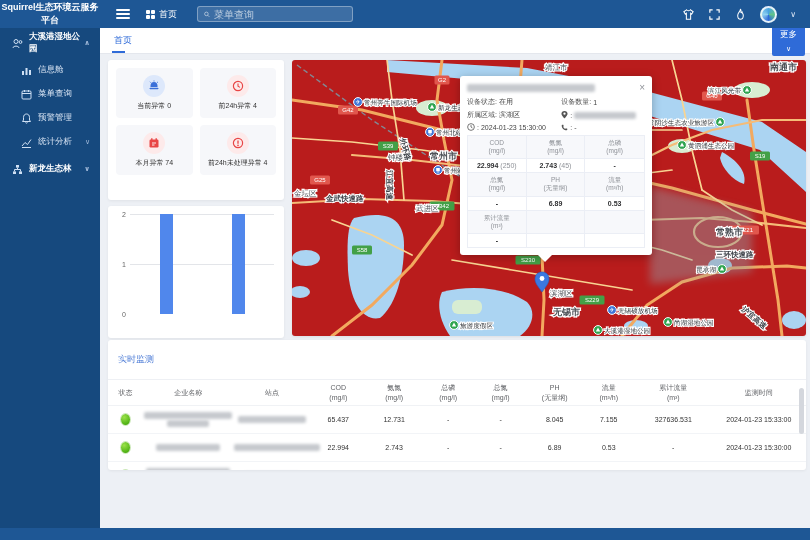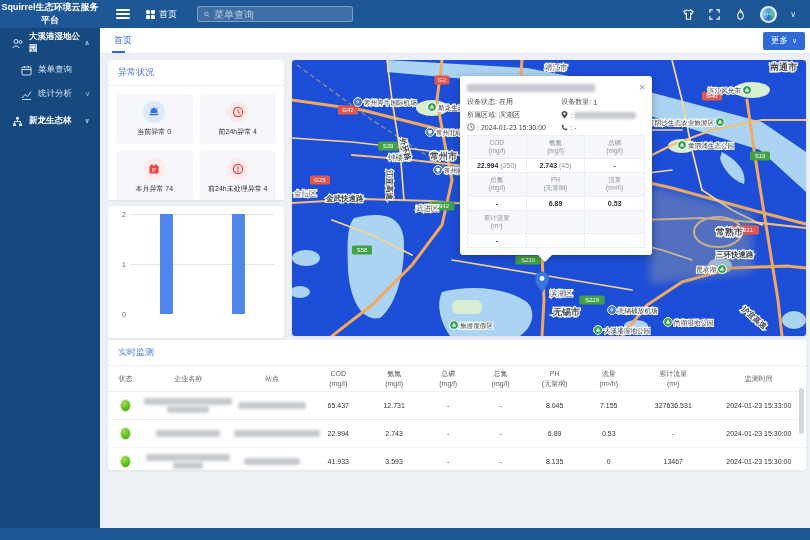--- a/index.html
+++ b/index.html
@@ -34,21 +34,21 @@
   .side-item.child { padding-left:21px; }
   .side-item svg { flex:0 0 11px; margin-right:6px; }
   .side-item .chev { margin-left:auto; margin-right:10px; font-size:7px; color:#9fb8d8; }
 
   
   .tabbar { position:absolute; left:100px; top:28px; right:0; height:26px; background:#fff;
             border-bottom:1px solid #e4e7ed; display:flex; align-items:center; z-index:10; }
   .tab { margin-left:14px; font-size:9px; color:#2f6bd8; height:100%; display:flex; align-items:center; position:relative; cursor:pointer; }
   .tab .bar { position:absolute; left:-2px; right:-2px; bottom:0; height:2px; background:#2f6bd8; }
   .more-btn { margin-left:auto; margin-right:5px; background:#2f6bd8; color:#fff; font-size:8.5px;
-              padding:3px 8px; border-radius:2px; cursor:pointer; display:flex; gap:4px; align-items:center; }
+              padding:3px 8px; border-radius:2px; cursor:pointer; display:flex; gap:4px; align-items:center;flex-direction:column; }
 
   
   .content { position:absolute; left:100px; top:54px; right:0; bottom:12px; background:#edf0f5; }
   .panel { position:absolute; background:#fff; border-radius:3px; box-shadow:0 1px 3px rgba(0,0,0,.06); overflow:hidden; }
   .panel-title { font-size:9px; color:#4d7cd6; padding:6px 10px; border-bottom:1px solid #eef0f4; }
 
   
   .p-abnormal { left:8px; top:6px; width:176px; height:140px; }
   .cards { display:grid; grid-template-columns:1fr 1fr; gap:7px; padding:8px; }
   .card { background:#f6f7fa; border-radius:4px; height:50px; display:flex; flex-direction:column; align-items:center; justify-content:center; gap:4px; cursor:pointer; }
@@ -58,21 +58,21 @@
   .card-label { font-size:7px; color:#333; white-space:nowrap; }
 
   
   .p-chart { left:8px; top:152px; width:176px; height:132px; }
   .chart-wrap { position:relative; height:100px; margin:8px 10px 0 22px; }
   .gridline { position:absolute; left:0; right:0; height:1px; background:#e3e5e9; }
   .ytick { position:absolute; left:-14px; width:10px; text-align:right; font-size:7px; color:#666; transform:translateY(-50%); }
   .bar { position:absolute; bottom:0; width:13px; background:#5087EC; }
 
   
-  .map { left:192px; top:6px; width:514px; height:276px; position:absolute; border-radius:3px; overflow:hidden; background:#1d4ed8; box-shadow:0 1px 3px rgba(0,0,0,.08); }
+  .map { left:192px; top:6px; width:514px; height:276px; position:absolute; border-radius:3px; overflow:hidden; background:#b91c1c; box-shadow:0 1px 3px rgba(0,0,0,.08); }
   .map svg.base { position:absolute; inset:0; }
 
   
   .popup { position:absolute; left:168px; top:16px; width:192px; background:#fff; border-radius:3px;
            box-shadow:0 2px 10px rgba(0,0,0,.28); z-index:5; padding:6px 7px 0 7px; font-size:7px; }
   .popup:after { content:""; position:absolute; left:78px; bottom:-7px; border:7px solid transparent; border-top-color:#fff; border-bottom:none; }
   .pop-head { display:flex; align-items:center; height:12px; margin-bottom:3px; }
   .pop-close { margin-left:auto; color:#909399; font-size:10px; line-height:1; cursor:pointer; }
   .pop-info { display:grid; grid-template-columns:53% 47%; row-gap:3px; color:#444; margin-bottom:4px; }
   .pop-info b { font-weight:normal; color:#555; }
@@ -155,24 +155,39 @@
         <svg width="11" height="11" viewBox="0 0 11 11">
           <circle cx="4" cy="3.5" r="2" fill="none" stroke="#cfe0f4"></circle>
           <path d="M1,10 C1,7.5 7,7.5 7,10" fill="none" stroke="#cfe0f4"></path>
           <circle cx="8.5" cy="4" r="1.4" fill="none" stroke="#cfe0f4"></circle>
         </svg>
         <span>大溪港湿地公园</span>
         <span class="chev">∧</span>
       </div>
       <div class="side-item child">
         <svg width="11" height="11" viewBox="0 0 11 11">
+          <rect x="1" y="6" width="2" height="4" fill="#cfe0f4"></rect>
+          <rect x="4.5" y="3" width="2" height="7" fill="#cfe0f4"></rect>
+          <rect x="8" y="5" width="2" height="5" fill="#cfe0f4"></rect>
+        </svg>
+        <span>信息舱</span>
+      </div>
+      <div class="side-item child">
+        <svg width="11" height="11" viewBox="0 0 11 11">
           <rect x="1" y="2" width="9" height="8" rx="1" fill="none" stroke="#cfe0f4"></rect>
           <path d="M1,4.5 H10 M3.5,1 V3 M7.5,1 V3" stroke="#cfe0f4" fill="none"></path>
         </svg>
         <span>菜单查询</span>
+      </div>
+      <div class="side-item child">
+        <svg width="11" height="11" viewBox="0 0 11 11">
+          <path d="M5.5,1 C3.5,1 2.5,2.5 2.5,4.5 V7 L1.5,8.5 H9.5 L8.5,7 V4.5 C8.5,2.5 7.5,1 5.5,1 Z" fill="none" stroke="#cfe0f4"></path>
+          <path d="M4.5,9.5 C4.7,10.3 6.3,10.3 6.5,9.5" stroke="#cfe0f4" fill="none"></path>
+        </svg>
+        <span>预警管理</span>
       </div>
       <div class="side-item child">
         <svg width="11" height="11" viewBox="0 0 11 11">
           <path d="M1,9 L4,5.5 L6.5,7.5 L10,2.5" fill="none" stroke="#cfe0f4"></path>
           <path d="M1,10.5 H10" stroke="#cfe0f4"></path>
         </svg>
         <span>统计分析</span>
         <span class="chev">∨</span>
       </div>
       <div class="side-item section">
@@ -194,21 +209,20 @@
     </div>
     <div class="more-btn">
       <span>更多</span>
         <span style="font-size:7px;">∨</span>
     </div>
   </div>
 
   <div class="content">
 
     <div class="panel p-abnormal">
-      <div class="panel-title">异常状况</div>
       <div class="cards" id="cards">
           <div class="card">
             <div class="card-ico blue">
               <svg width="12" height="12" viewBox="0 0 12 12">
                 <path d="M6,2 C3.8,2 2.5,3.6 2.5,5.8 V7 H9.5 V5.8 C9.5,3.6 8.2,2 6,2 Z" fill="currentColor"></path>
                 <rect x="1.5" y="7.8" width="9" height="1.4" rx=".7" fill="currentColor"></rect>
                 <path d="M6,.5 V1.5 M2,1.8 L2.8,2.6 M10,1.8 L9.2,2.6" stroke="currentColor" fill="none"></path>
               </svg>
             </div>
             <div class="card-label">当前异常 0</div>
@@ -545,21 +559,21 @@
             <div class="prow val">
               <div class="pcell"><span>-</span><span class="sub"></span></div>
               <div class="pcell"><span></span><span class="sub"></span></div>
               <div class="pcell"><span></span><span class="sub"></span></div>
             </div>
           </div>
       </div>
     </div>
 
     <div class="panel p-monitor">
-      <div class="panel-title" style="padding:6px 10px;">实时监测</div>
+      <div class="panel-title" style="padding:13px 10px;">实时监测</div>
       <div id="mtable">
           <div class="m-head">
             <div class="m-col" style="width: 5%;">
               <div>状态</div>
             </div>
             <div class="m-col" style="width: 13%;">
               <div>企业名称</div>
             </div>
             <div class="m-col" style="width: 11%;">
               <div>站点</div>

